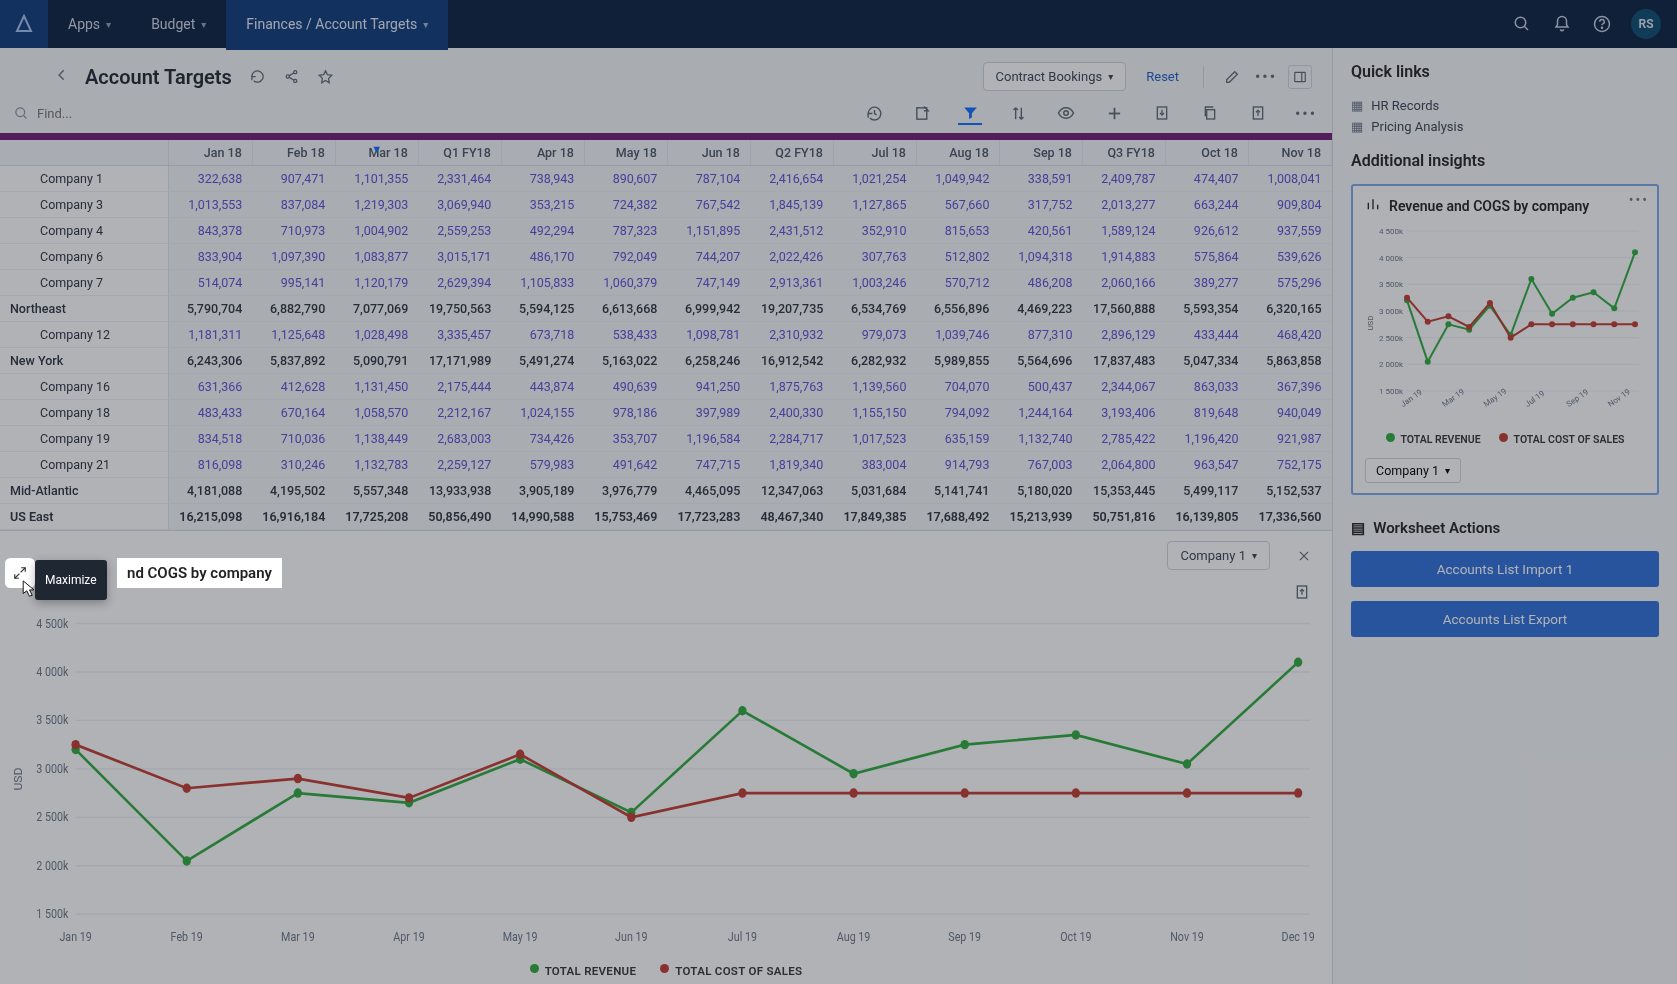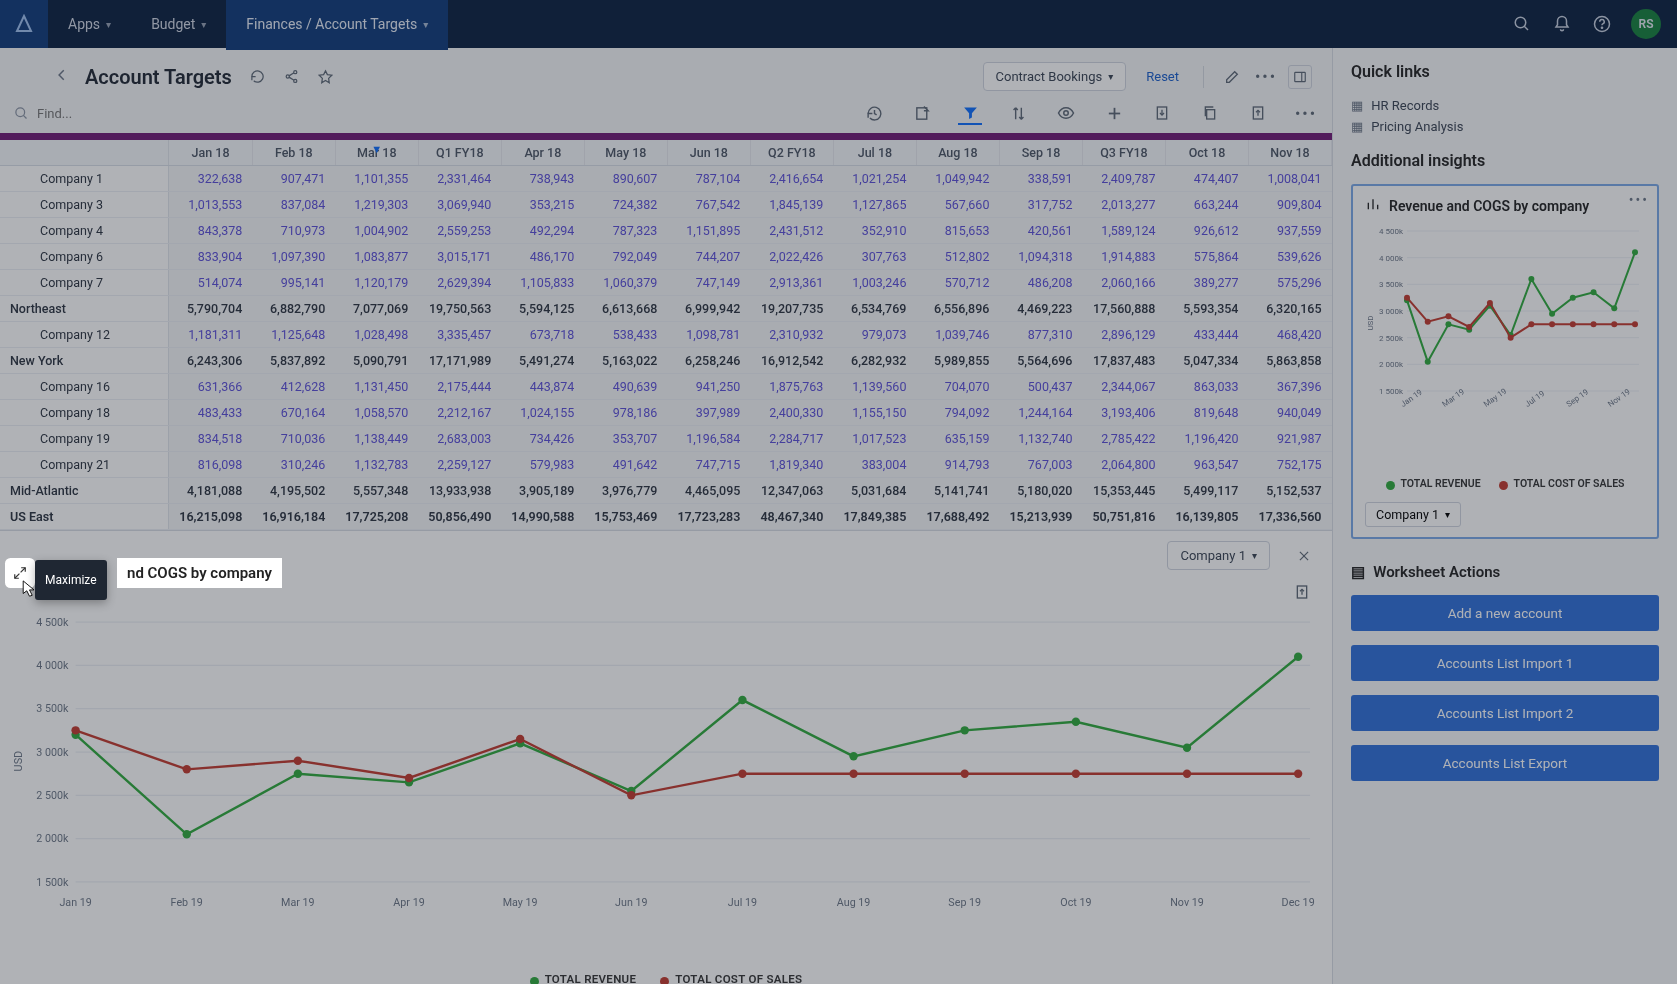--- a/index.html
+++ b/index.html
@@ -7,21 +7,21 @@
 .overlay { position: absolute; inset: 0; background: rgba(30,35,45,0.35); z-index: 50; pointer-events: none; }
 
 
 .topnav { height: 48px; background: #0a1f3f; display: flex; align-items: center; color: #cfd6e4; position: relative; z-index: 10; }
 .logo-cell { width: 48px; height: 48px; background: #0e3a7a; display:flex; align-items:center; justify-content:center; }
 .nav-seg { height: 52px; display:flex; align-items:center; padding: 8px 20px; font-size: 14px; position:relative; }
 .nav-seg.active { background: #0e3a7a; color:#e6ecf7; }
 .nav-chev { margin-left:6px; font-size:10px; opacity:.7;}
 .nav-right { margin-left:auto; display:flex; align-items:center; gap:18px; padding-right:16px; }
 .nav-icon { width:22px; height:22px; display:flex; align-items:center; justify-content:center; color:#c7d0e0; cursor:pointer;}
-.avatar { width:30px; height:30px; border-radius:50%; background:#15803d; color:#e5eaf3; display:flex; align-items:center; justify-content:center; font-size:12px; font-weight:600;}
+.avatar { width:30px; height:30px; border-radius:50%; background:#0c4a6e; color:#e5eaf3; display:flex; align-items:center; justify-content:center; font-size:12px; font-weight:600;}
 
 .page { display:flex; height: calc(100% - 48px); }
 .main { flex:1; display:flex; flex-direction:column; border-right:1px solid #d8dce3; min-width:0; }
 .sidepanel { width: 344px; background:#f6f7f9; padding:14px 18px; display:flex; flex-direction:column; gap:14px; position:relative; z-index:10;}
 
 
 .titlebar { display:flex; align-items:center; padding:14px 20px 6px 14px; gap:10px;margin-left:41px; }
 .back-ic { width:20px; color:#6b7686; cursor:pointer; }
 .page-title { font-size:20px; font-weight:600; color:#1f2733; }
 .title-actions { display:flex; gap:10px; color:#6b7686; font-size:14px; margin-left:4px;}
@@ -44,31 +44,31 @@
 th, td { padding:5px 10px; text-align:right; white-space:nowrap; border-bottom:1px solid #eceff4;}
 th { background:#f5f7fa; position:sticky; top:0; font-weight:500; color:#4b5565; border-bottom:1px solid #d8dde6; border-right:1px solid #e6e9ef;}
 th:first-child, td:first-child { text-align:left; position:sticky; left:0; background:#fff; border-right:1px solid #e1e5ec;}
 th:first-child { background:#f5f7fa; width:190px;}
 tr.company td:first-child { padding-left:40px; }
 tr.region td { font-weight:500; }
 tr.totalrow td { font-weight:600; border-top:1px solid #cfd5df;}
 td.val { color:#5b4fd8; }
 tr.region td.val, tr.totalrow td.val { color:#2b3340; }
 .filter-marker { position:absolute; color:#0d6efd; font-size:11px; top:-2px; left:50%; transform:translateX(-50%);}
-th .hdr { position:relative; display:inline-block; width:100%;text-align:center;}
+th .hdr { position:relative; display:inline-block; width:100%;}
 
 
 .chart-section { border-top:1px solid #d8dce3; padding:0; position:relative; flex:1; display:flex; flex-direction:column; background:#fff;}
 .chart-head { display:flex; align-items:center; padding:10px 16px; gap:10px; }
 .chart-head-title { font-size:15px; font-weight:600; color:#222; }
 .chart-head-spacer { flex:1; }
 .chart-body { flex:1; position:relative; padding:6px 10px 10px 10px;}
 svg.chart { width:100%; height:100%; }
 .legend { display:flex; gap:24px; justify-content:center; padding:6px 0; font-size:11.5px; color:#333; text-transform:uppercase; font-weight:600; letter-spacing:.3px;}
-.legend-item { display:flex; align-items:flex-end; gap:6px;margin-top:44px;}
+.legend-item { display:flex; align-items:flex-start; gap:6px;}
 .legend-dot { width:9px; height:9px; border-radius:50%; }
 
 
 .tooltip { position:absolute; top:560px; left:35px; background:#1f2733; color:#fff; font-size:12px; padding:13px 10px; border-radius:3px; z-index:200; box-shadow:0 3px 10px rgba(0,0,0,.3);}
 .tooltip::before { content:""; position:absolute; left:-5px; top:50%; transform:translateY(-50%); border:5px solid transparent; border-right-color:#1f2733;}
 .maximize-ic { position:absolute; top:562px; left:9px; z-index:200; width:22px; height:22px; display:flex; align-items:center; justify-content:center; color:#444; background:#fff; cursor:pointer; border-radius:2px; box-shadow:0 0 0 4px #fff;}
 .cursor-img { position:absolute; top:580px; left:22px; z-index:201; font-size:15px; color:#111;}
 .chart-title-frag { position:absolute; top:558px; left:117px; z-index:199; background:#fff; color:#222; font-size:15px; font-weight:600; padding:6px 10px; box-shadow: inset 0 0 0 0 #fff;}
 
 
@@ -687,23 +687,21 @@
       </div>
       <div class="mini-pill">
           <span>Company 1</span>
           <span style="font-size:10px">▾</span>
         </div>
     </div>
     <div class="ws-actions-h">
         <span>▤</span>
         <span>Worksheet Actions</span>
       </div>
-    <button class="action-btn">Add a new account</button>
     <button class="action-btn">Accounts List Import 1</button>
-    <button class="action-btn">Accounts List Import 2</button>
     <button class="action-btn">Accounts List Export</button>
   </div>
 </div>
 
 <div class="maximize-ic">
     <svg width="14" height="14" viewBox="0 0 24 24" fill="none" stroke="#333" stroke-width="2">
       <polyline points="14 3 21 3 21 10"></polyline>
       <polyline points="10 21 3 21 3 14"></polyline>
       <line x1="21" y1="3" x2="13" y2="11"></line>
       <line x1="3" y1="21" x2="11" y2="13"></line>

